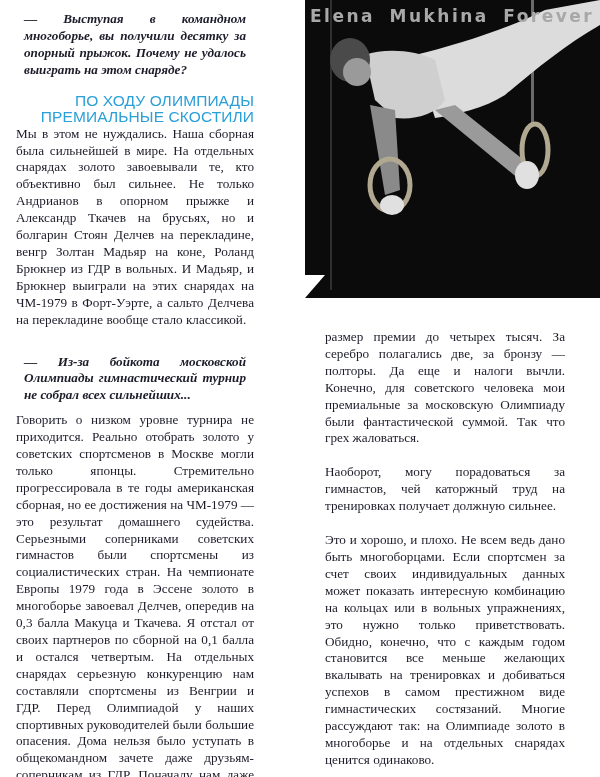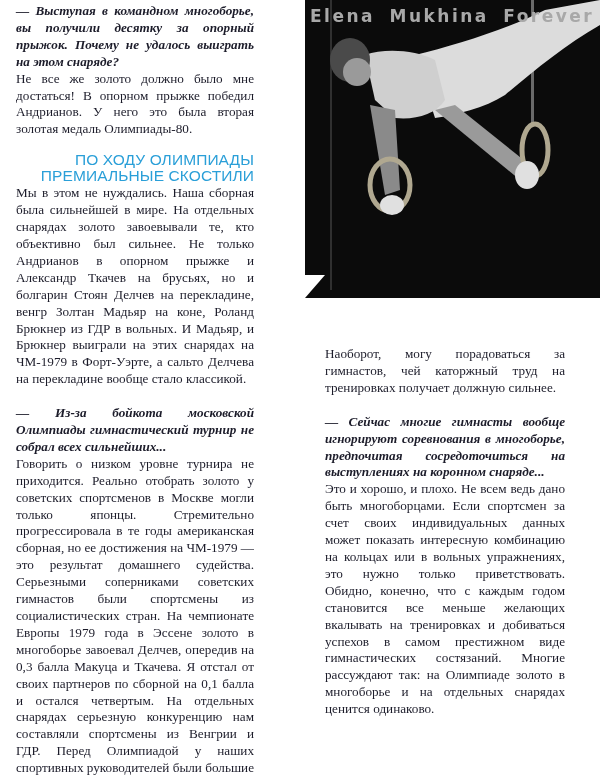--- a/index.html
+++ b/index.html
@@ -11,21 +11,21 @@
   }
   .col {
     position: absolute;
     font-size: 13.2px;
     line-height: 16.9px;
     text-align: justify;
     hyphens: manual;
   }
   .col-left { left: 16px; top: 3px; width: 238px; }
   .col-right { left: 325px; top: 329px; width: 240px; }
-  .q { font-style: italic; font-weight: bold; margin: 0; }
+  .q { font-style: italic; font-weight: bold; margin: 8px; }
   .a { margin: 0; }
   .gap { height: 17px; }
   .heading {
     font-family: "Liberation Sans", "DejaVu Sans", sans-serif;
     color: #2a9fd8;
     font-size: 15.5px;
     line-height: 16px;
     text-transform: uppercase;
     margin: 14px 0 1px 0;
     letter-spacing: 0.1px;
@@ -72,28 +72,27 @@
 
     <ellipse cx="87" cy="205" rx="12" ry="10" fill="#e0e0e0"></ellipse>
     <ellipse cx="222" cy="175" rx="12" ry="14" fill="#e0e0e0"></ellipse>
   </svg>
 </div>
 <div class="photo-bevel"></div>
 <div class="watermark">Elena Mukhina Forever !</div>
 
 <div class="col col-left">
   <p class="q">— Выступая в командном многоборье, вы получили десятку за опорный прыжок. Почему не удалось выиграть на этом снаряде?</p>
-  <p class="a">Не все же золото должно было мне достаться! В опорном прыжке победил Андрианов. У него это была вторая золотая медаль Олимпиады-80.</p>
   <div class="heading">По ходу Олимпиады премиальные скостили</div>
   <p class="a">Мы в этом не нуждались. Наша сборная была сильнейшей в мире. На отдельных снарядах золото завоевывали те, кто объективно был сильнее. Не только Андрианов в опорном прыжке и Александр Ткачев на брусьях, но и болгарин Стоян Делчев на перекладине, венгр Золтан Мадьяр на коне, Роланд Брюкнер из ГДР в вольных. И Мадьяр, и Брюкнер выиграли на этих снарядах на ЧМ-1979 в Форт-Уэрте, а сальто Делчева на перекладине вообще стало классикой.</p>
   <div class="gap"></div>
   <p class="q">— Из-за бойкота московской Олимпиады гимнастический турнир не собрал всех сильнейших...</p>
   <p class="a">Говорить о низком уровне турнира не приходится. Реально отобрать золото у советских спортсменов в Москве могли только японцы. Стремительно прогрессировала в те годы американская сборная, но ее достижения на ЧМ-1979 — это результат домашнего судейства. Серьезными соперниками советских гимнастов были спортсмены из социалистических стран. На чемпионате Европы 1979 года в Эссене золото в многоборье завоевал Делчев, опередив на 0,3 балла Макуца и Ткачева. Я отстал от своих партнеров по сборной на 0,1 балла и остался четвертым. На отдельных снарядах серьезную конкуренцию нам составляли спортсмены из Венгрии и ГДР. Перед Олимпиадой у наших спортивных руководителей были большие опасения. Дома нельзя было уступать в общекомандном зачете даже друзьям-соперникам из ГДР. Поначалу нам даже пообещали сумасшедшие по тем временам премиальные: за золото — 10 тысяч рублей!</p>
 
 </div>
 
 <div class="col col-right">
+  <p class="a">размер премии до четырех тысяч. За серебро полагались две, за бронзу — полторы. Да еще и налоги вычли. Конечно, для советского человека мои премиальные за московскую Олимпиаду были фантастической суммой. Так что грех жаловаться.</p>
   <div class="gap"></div>
   <p class="a">Наоборот, могу порадоваться за гимнастов, чей каторжный труд на тренировках получает должную сильнее.</p>
   <div class="gap"></div>
-  <p class="q">— Сейчас многие гимнасты вообще игнорируют соревнования в многоборье, предпочитая сосредоточиться на выступлениях на коронном снаряде...</p>
   <p class="a">Это и хорошо, и плохо. Не всем ведь дано быть многоборцами. Если спортсмен за счет своих индивидуальных данных может показать интересную комбинацию на кольцах или в вольных упражнениях, это нужно только приветствовать. Обидно, конечно, что с каждым годом становится все меньше желающих вкалывать на тренировках и добиваться успехов в самом престижном виде гимнастических состязаний. Многие рассуждают так: на Олимпиаде золото в многоборье и на отдельных снарядах ценится одинаково.</p>
 </div>
 
 </body></html>

